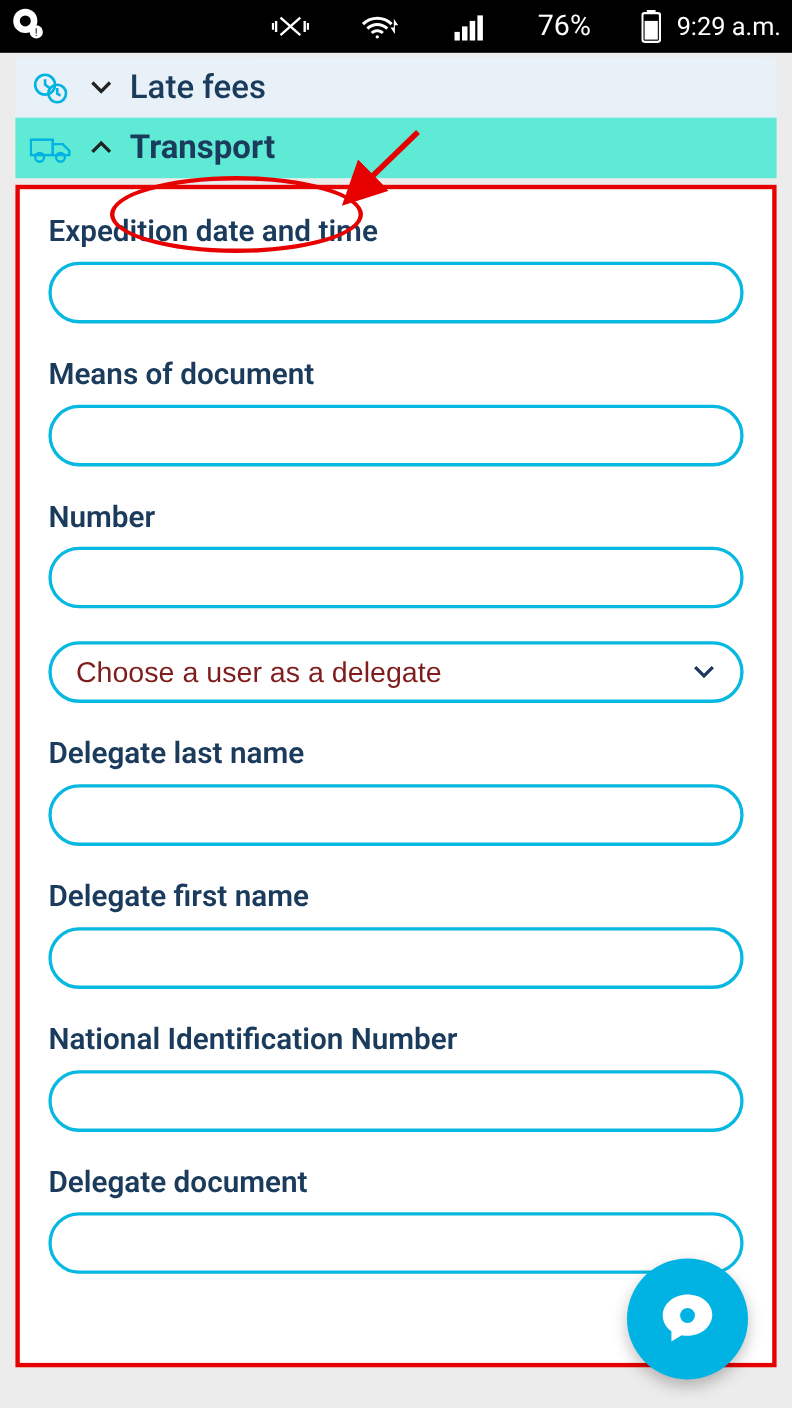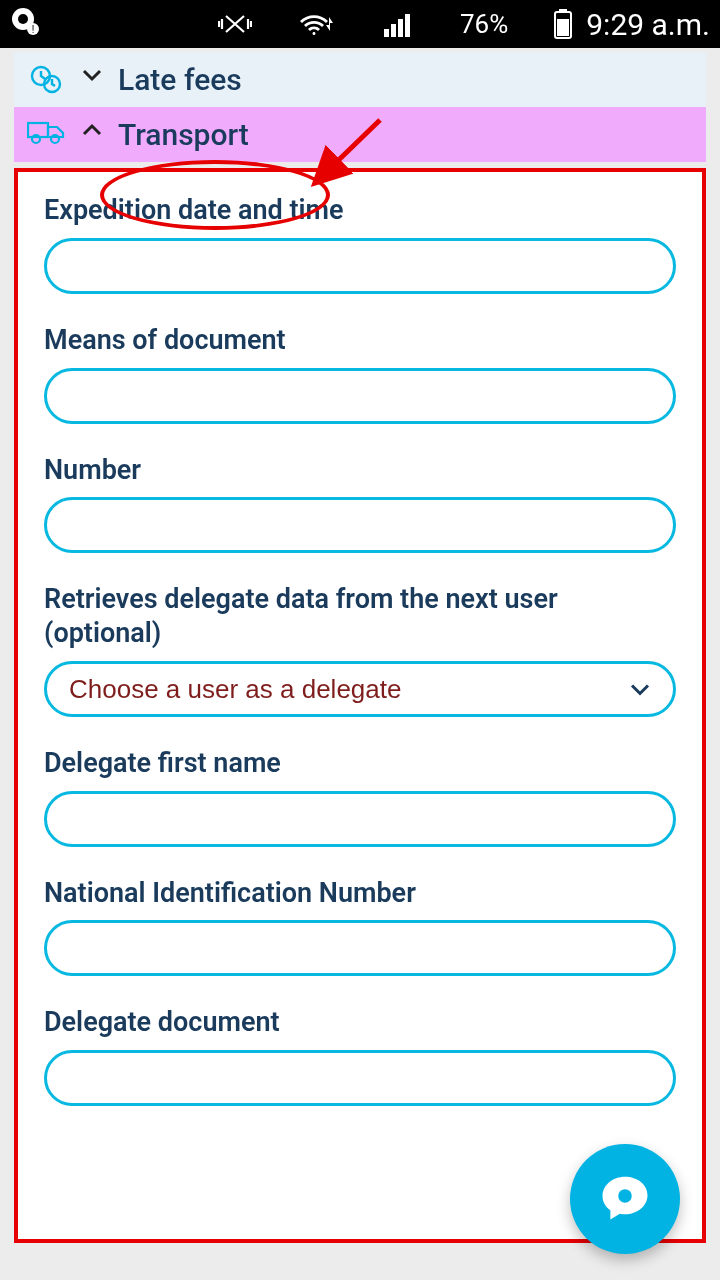--- a/index.html
+++ b/index.html
@@ -7,25 +7,25 @@
 
   
   .status-bar { height: 48px; background: #000; color: #fff; display: flex; align-items: center; justify-content: space-between; padding: 0 10px; font-size: 26px; }
   .status-left, .status-right { display: flex; align-items: center; gap: 10px; }
   .status-right span { display: inline-flex; align-items: center; margin-left: 36px; }
 
   
   .page { background: #ececec; padding: 0 14px; height: calc(1280px - 48px); position: relative; }
 
   
-  .acc { display: flex; align-items: flex-start; gap: 14px; padding: 10px 12px; font-size: 30px; font-weight: 500; color: #1a3b5c; }
+  .acc { display: flex; align-items: center; gap: 14px; padding: 10px 12px; font-size: 30px; font-weight: 500; color: #1a3b5c; }
   .acc .icon-slot { width: 40px; color: #00b3e3; display: flex; justify-content: center; font-size: 28px; }
   .acc .chev { font-size: 22px; color: #222; width: 24px; text-align: center; }
   .acc-latefees { background: #e7f1f7; border-radius: 4px 4px 0 0; margin-top: 4px; }
-  .acc-transport { background: #f0abfc; position: relative; }
+  .acc-transport { background: #5eead4; position: relative; font-weight: bold; }
 
   
   .ann-oval { position: absolute; border: 4px solid #e60000; border-radius: 50%/50%; width: 230px; height: 70px; left: 100px; top: 108px; pointer-events: none; }
   .ann-arrow { position: absolute; left: 300px; top: 60px; pointer-events: none; }
 
   
   .form-box { border: 4px solid #e60000; background: #fff; margin-top: 6px; padding: 22px 26px 0 26px; height: 1075px; }
   .field { margin-bottom: 30px; }
   .field label { display: block; color: #1a3b5c; font-size: 27px; font-weight: 600; margin-bottom: 10px; line-height: 1.25; }
   .input, .select { width: 100%; height: 56px; border: 3px solid #07b8e0; border-radius: 30px; background: #fff; font-size: 26px; color: #1a3b5c; padding: 0 22px; outline: none; appearance: none; -webkit-appearance: none; }
@@ -76,21 +76,21 @@
         </svg>
     </span>
     <span>76%</span>
     <span>
       <svg width="18" height="30" viewBox="0 0 18 30" fill="#fff">
           <rect x="5" y="0" width="8" height="3"></rect>
           <rect x="1" y="3" width="16" height="26" rx="2" fill="none" stroke="#fff" stroke-width="2"></rect>
           <rect x="3" y="10" width="12" height="17"></rect>
         </svg>
     </span>
-    <span style="font-size:30px;margin-left:4px">9:29 a.m.</span>
+    <span style="font-size:23px;margin-left:4px">9:29 a.m.</span>
   </div>
 </div>
 
 <div class="page">
 
   <div class="acc acc-latefees">
     <span class="icon-slot">
       <svg width="34" height="34" viewBox="0 0 34 34" fill="none" stroke="#00b3e3" stroke-width="2.4">
           <circle cx="12" cy="14" r="9"></circle>
           <path d="M12 9v5l4 3"></path>
@@ -144,33 +144,36 @@
       <label>Means of document</label>
       <input class="input" type="text" style="">
     </div>
 
     <div class="field">
       <label>Number</label>
       <input class="input" type="text" style="">
     </div>
 
     <div class="field">
-      <label>Retrieves delegate data from the next user (optional)</label>
       <div class="select-wrap">
         <select class="select">
           <option>Choose a user as a delegate</option>
         </select>
         <span class="caret">
           <svg width="20" height="14" viewBox="0 0 20 14" fill="none" stroke="#1a3b5c" stroke-width="3">
               <path d="M2 3l8 8 8-8"></path>
             </svg>
         </span>
       </div>
     </div>
 
+    <div class="field">
+      <label>Delegate last name</label>
+      <input class="input" type="text" style="">
+    </div>
 
     <div class="field">
       <label>Delegate first name</label>
       <input class="input" type="text" style="">
     </div>
 
     <div class="field">
       <label>National Identification Number</label>
       <input class="input" type="text" style="">
     </div>

